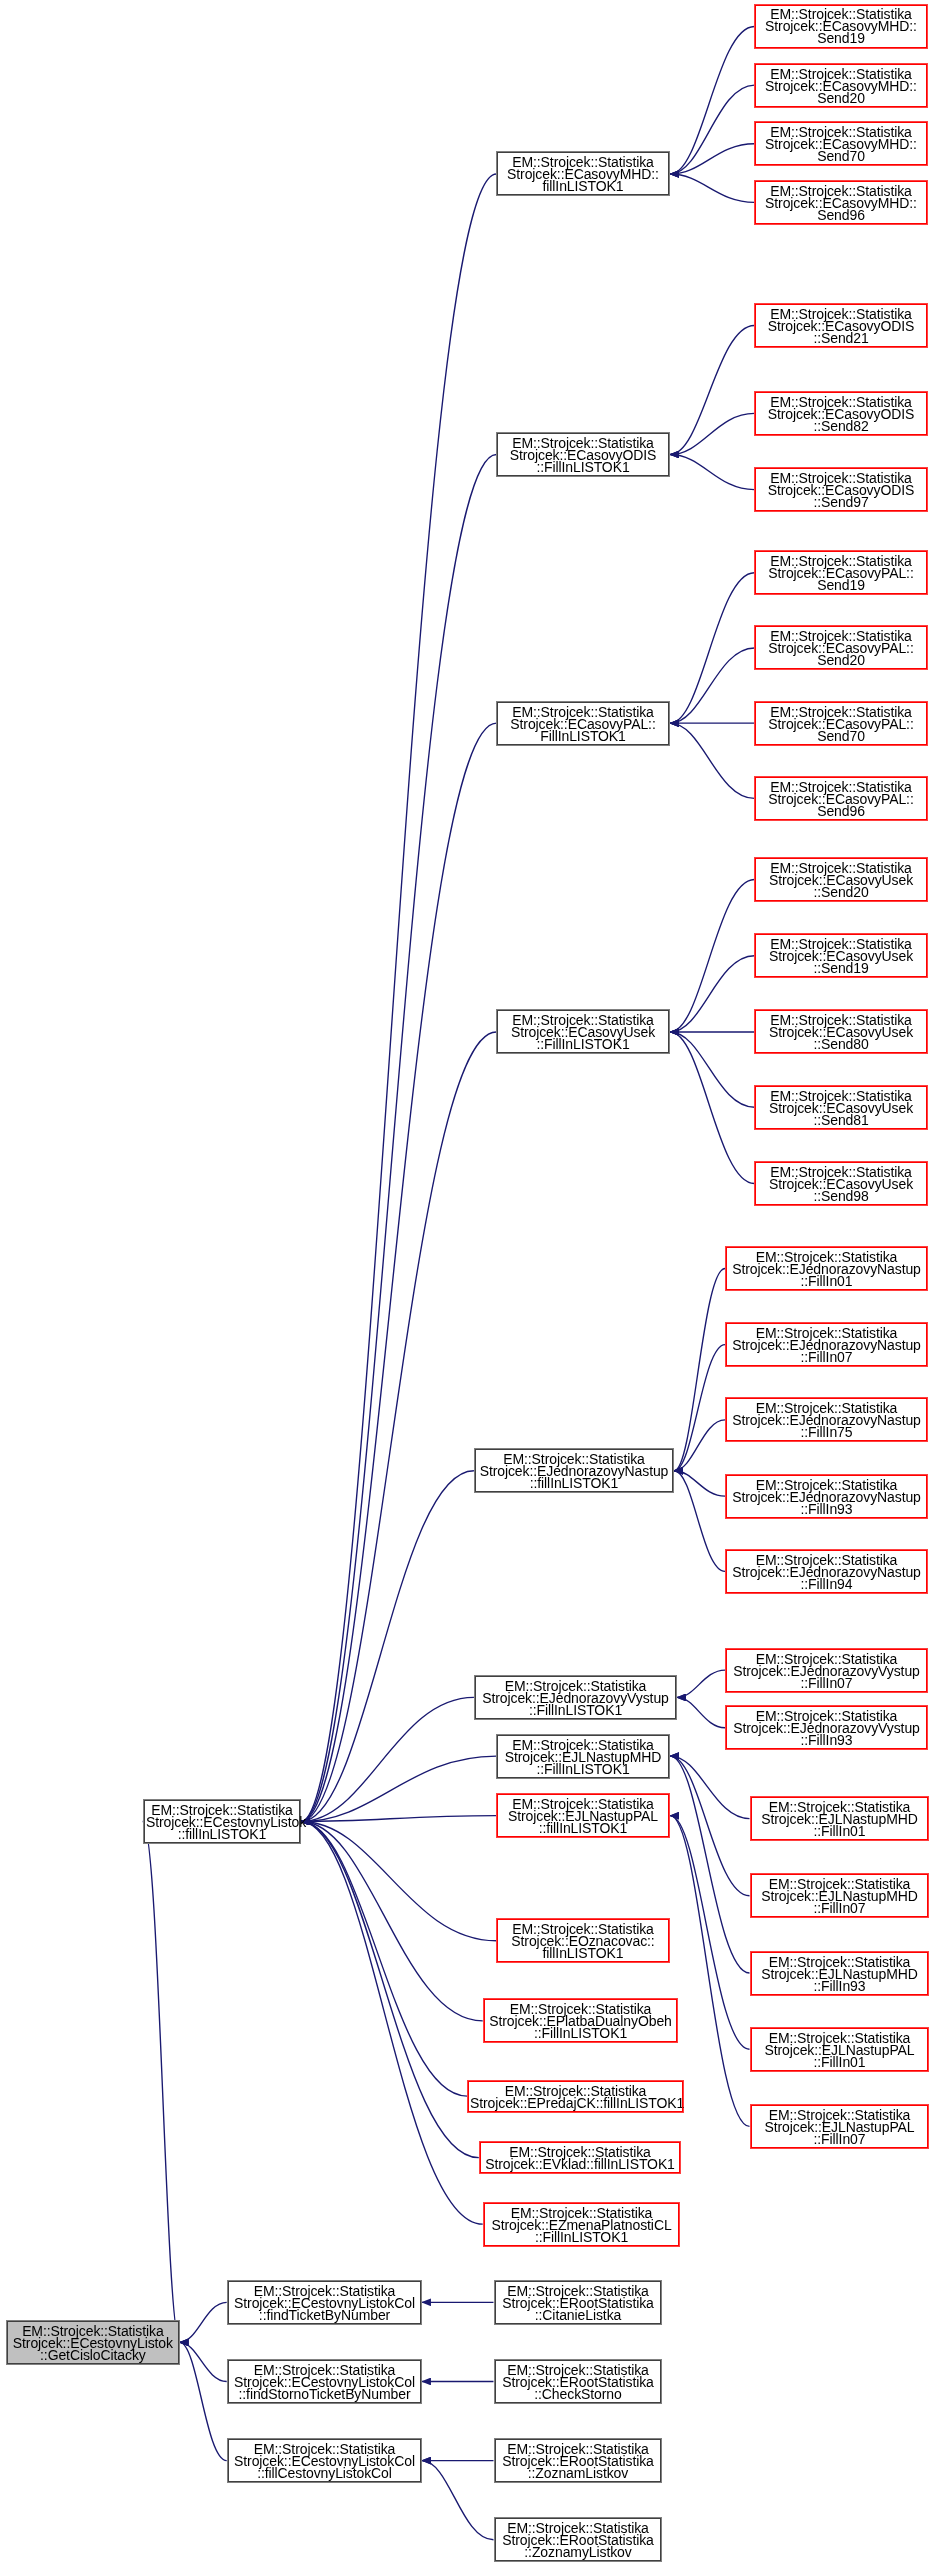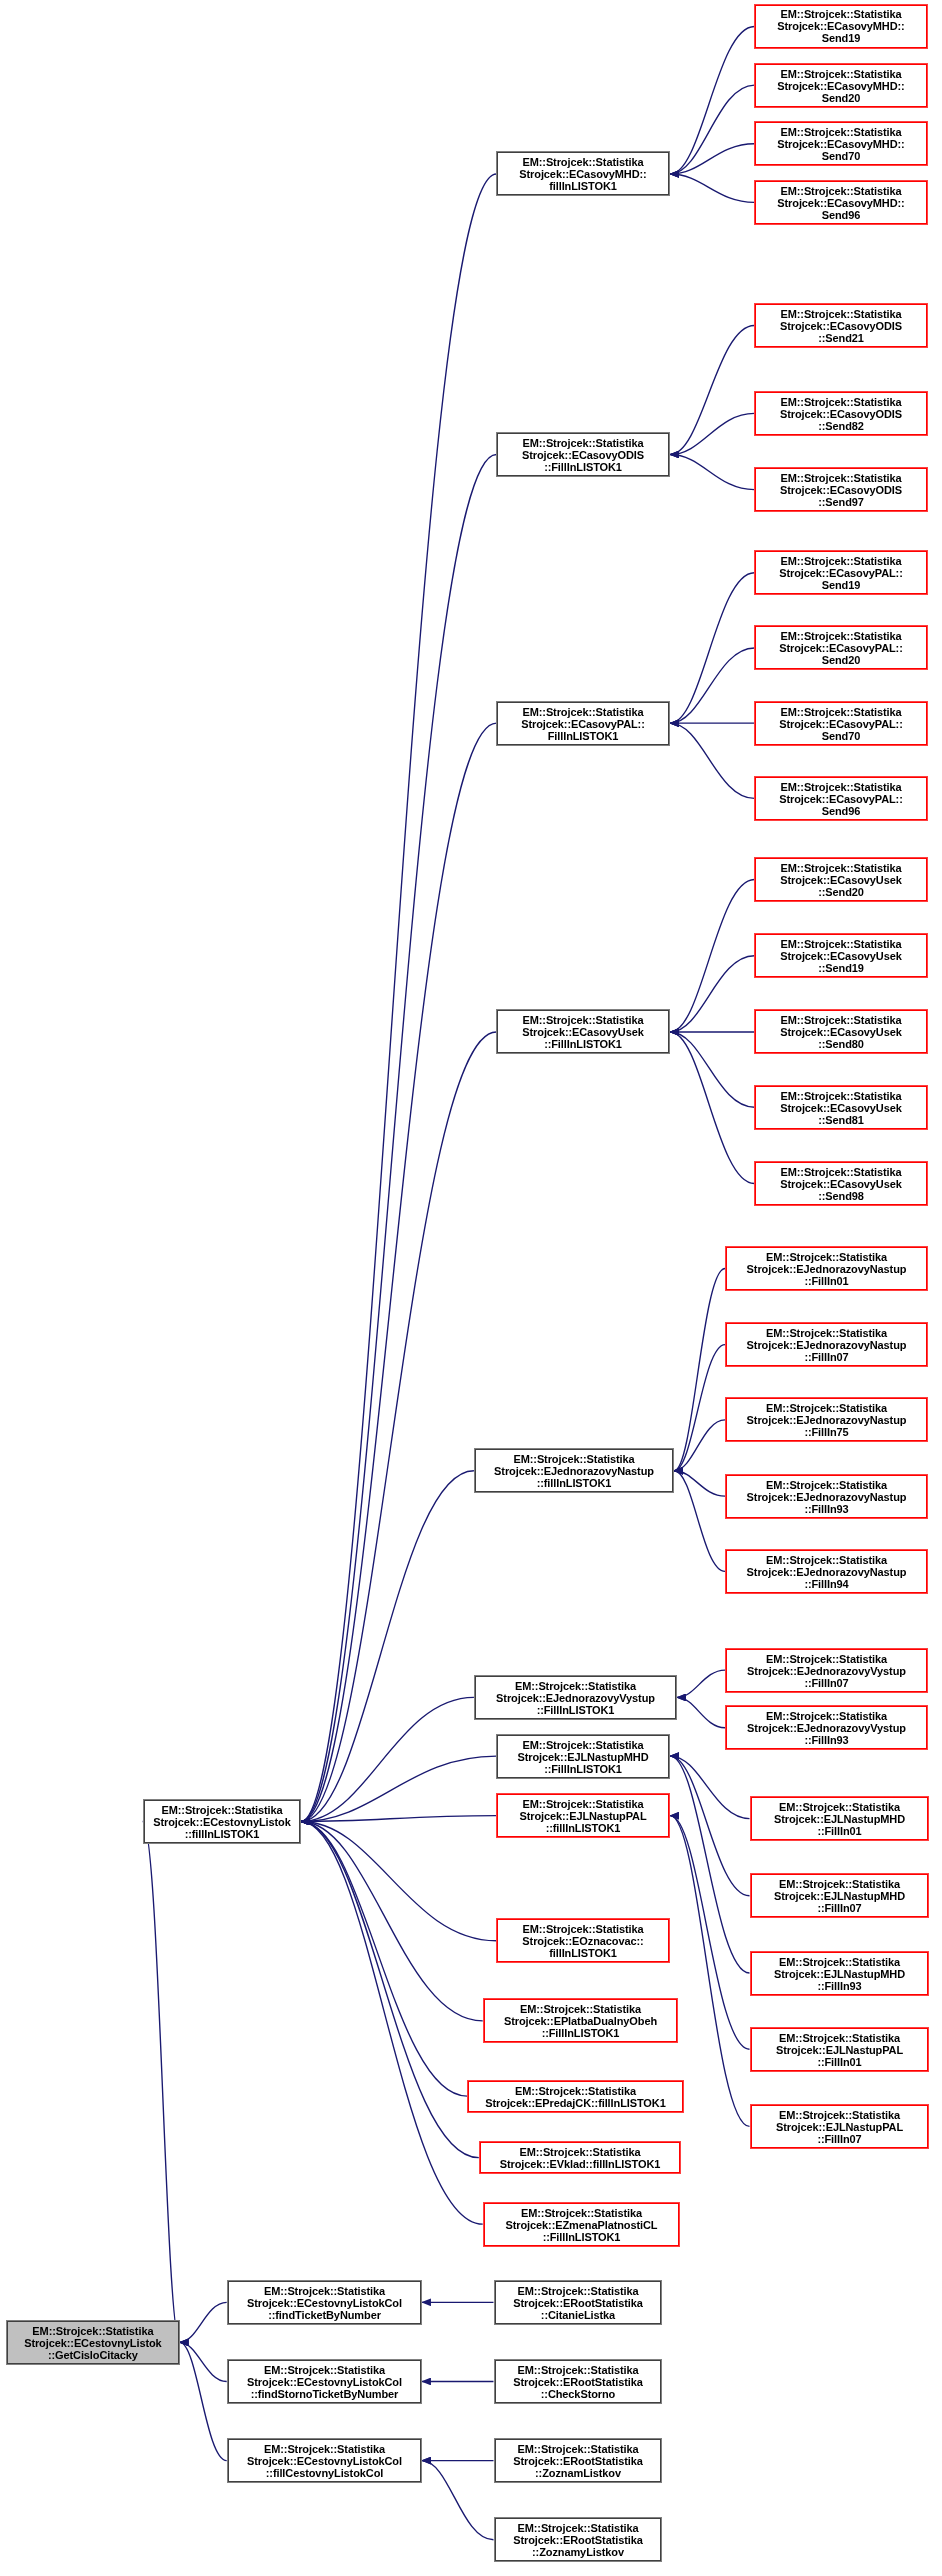--- a/index.html
+++ b/index.html
@@ -17,28 +17,27 @@
     position:absolute;
     box-sizing:border-box;
     display:flex;
     align-items:center;
     justify-content:center;
     text-align:center;
     background:#ffffff;
     border:1px solid #808080;
     outline:1px solid #404040;
     outline-offset:-2px;
-    font-size:11px;
+    font-size:14px;
     line-height:12px;
     color:#000000;
     letter-spacing:-0.1px;
     padding:14px 2px;
     white-space:pre-line;
     font-family:"Liberation Sans", sans-serif;
-    font-weight:bold;
   }
   .node.red{
     border:1px solid #ff4040;
     outline:1px solid #ff0000;
   }
   .node.current{
     background:#c0c0c0;
     border:1px solid #808080;
     outline:1px solid #404040;
   }

